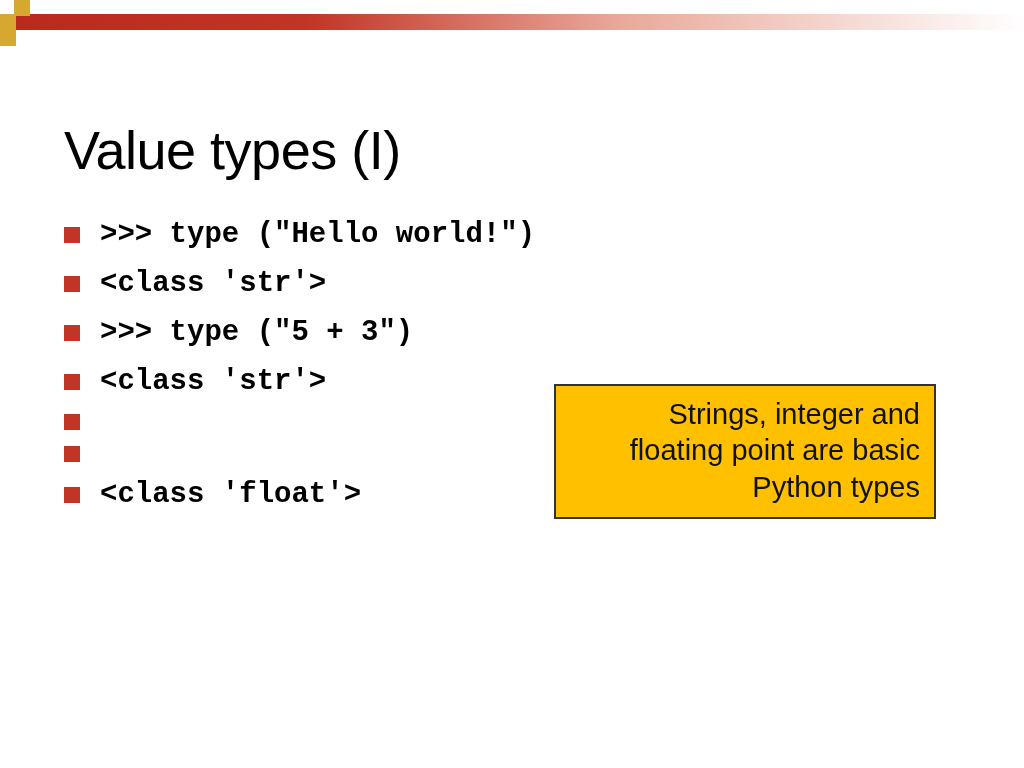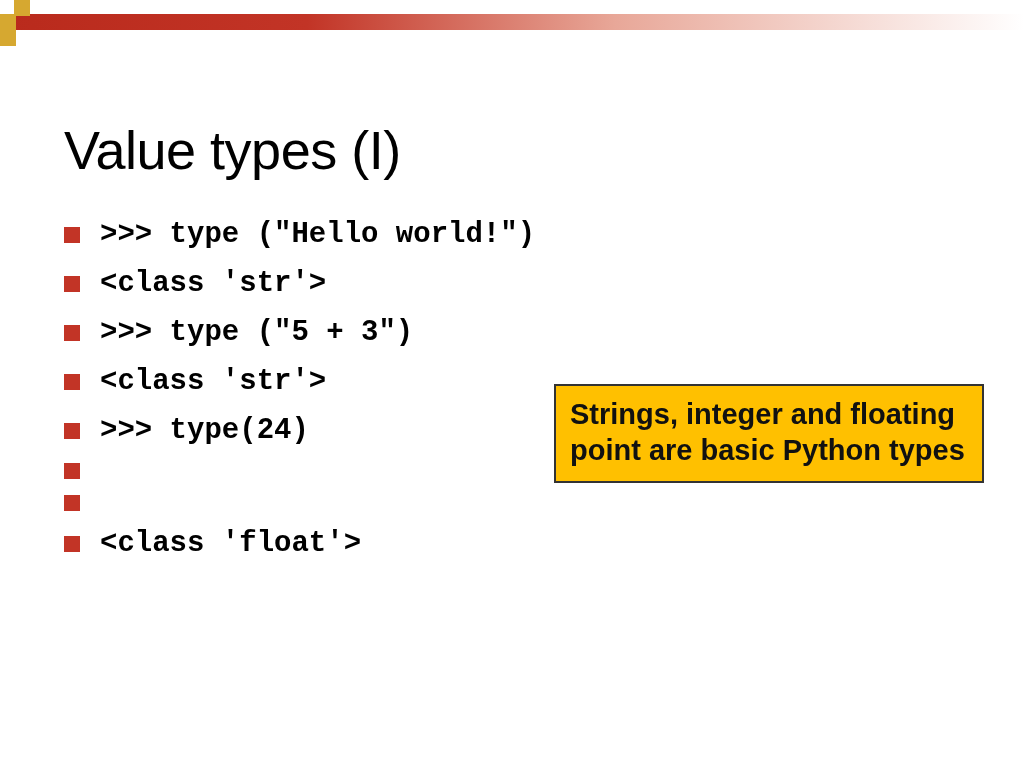--- a/index.html
+++ b/index.html
@@ -63,29 +63,30 @@
       font-family: "Courier New", Courier, monospace;
       font-size: 29px;
       font-weight: bold;
       color: #000000;
       white-space: pre;
     }
     .callout {
       position: absolute;
       top: 384px;
       left: 554px;
-      width: 430px;
+      width: 382px;
       padding: 10px 14px 12px 14px;
       background: #ffc000;
       border: 2px solid #333333;
       font-family: Arial, Helvetica, sans-serif;
       font-size: 29px;
-      font-weight: bold;
+      font-weight: normal;
       color: #111111;
       line-height: 1.25;
+      text-align: right;
     }
   </style>
 </head>
 <body>
 
 <div class="top-bar"></div>
 <div class="corner-squares">
   <div class="sq sq1"></div>
   <div class="sq sq3"></div>
   <div class="sq sq6"></div>
@@ -105,24 +106,20 @@
   <li>
     <span class="bullet"></span>
     <span class="code-text">&gt;&gt;&gt; type ("5 + 3")</span>
   </li>
   <li>
     <span class="bullet"></span>
     <span class="code-text">&lt;class 'str'&gt;</span>
   </li>
   <li>
     <span class="bullet"></span>
-    <span class="code-text">&gt;&gt;&gt; type(24)</span>
-  </li>
-  <li>
-    <span class="bullet"></span>
   </li>
   <li>
     <span class="bullet"></span>
   </li>
   <li>
     <span class="bullet"></span>
     <span class="code-text">&lt;class 'float'&gt;</span>
   </li>
 </ul>
 

